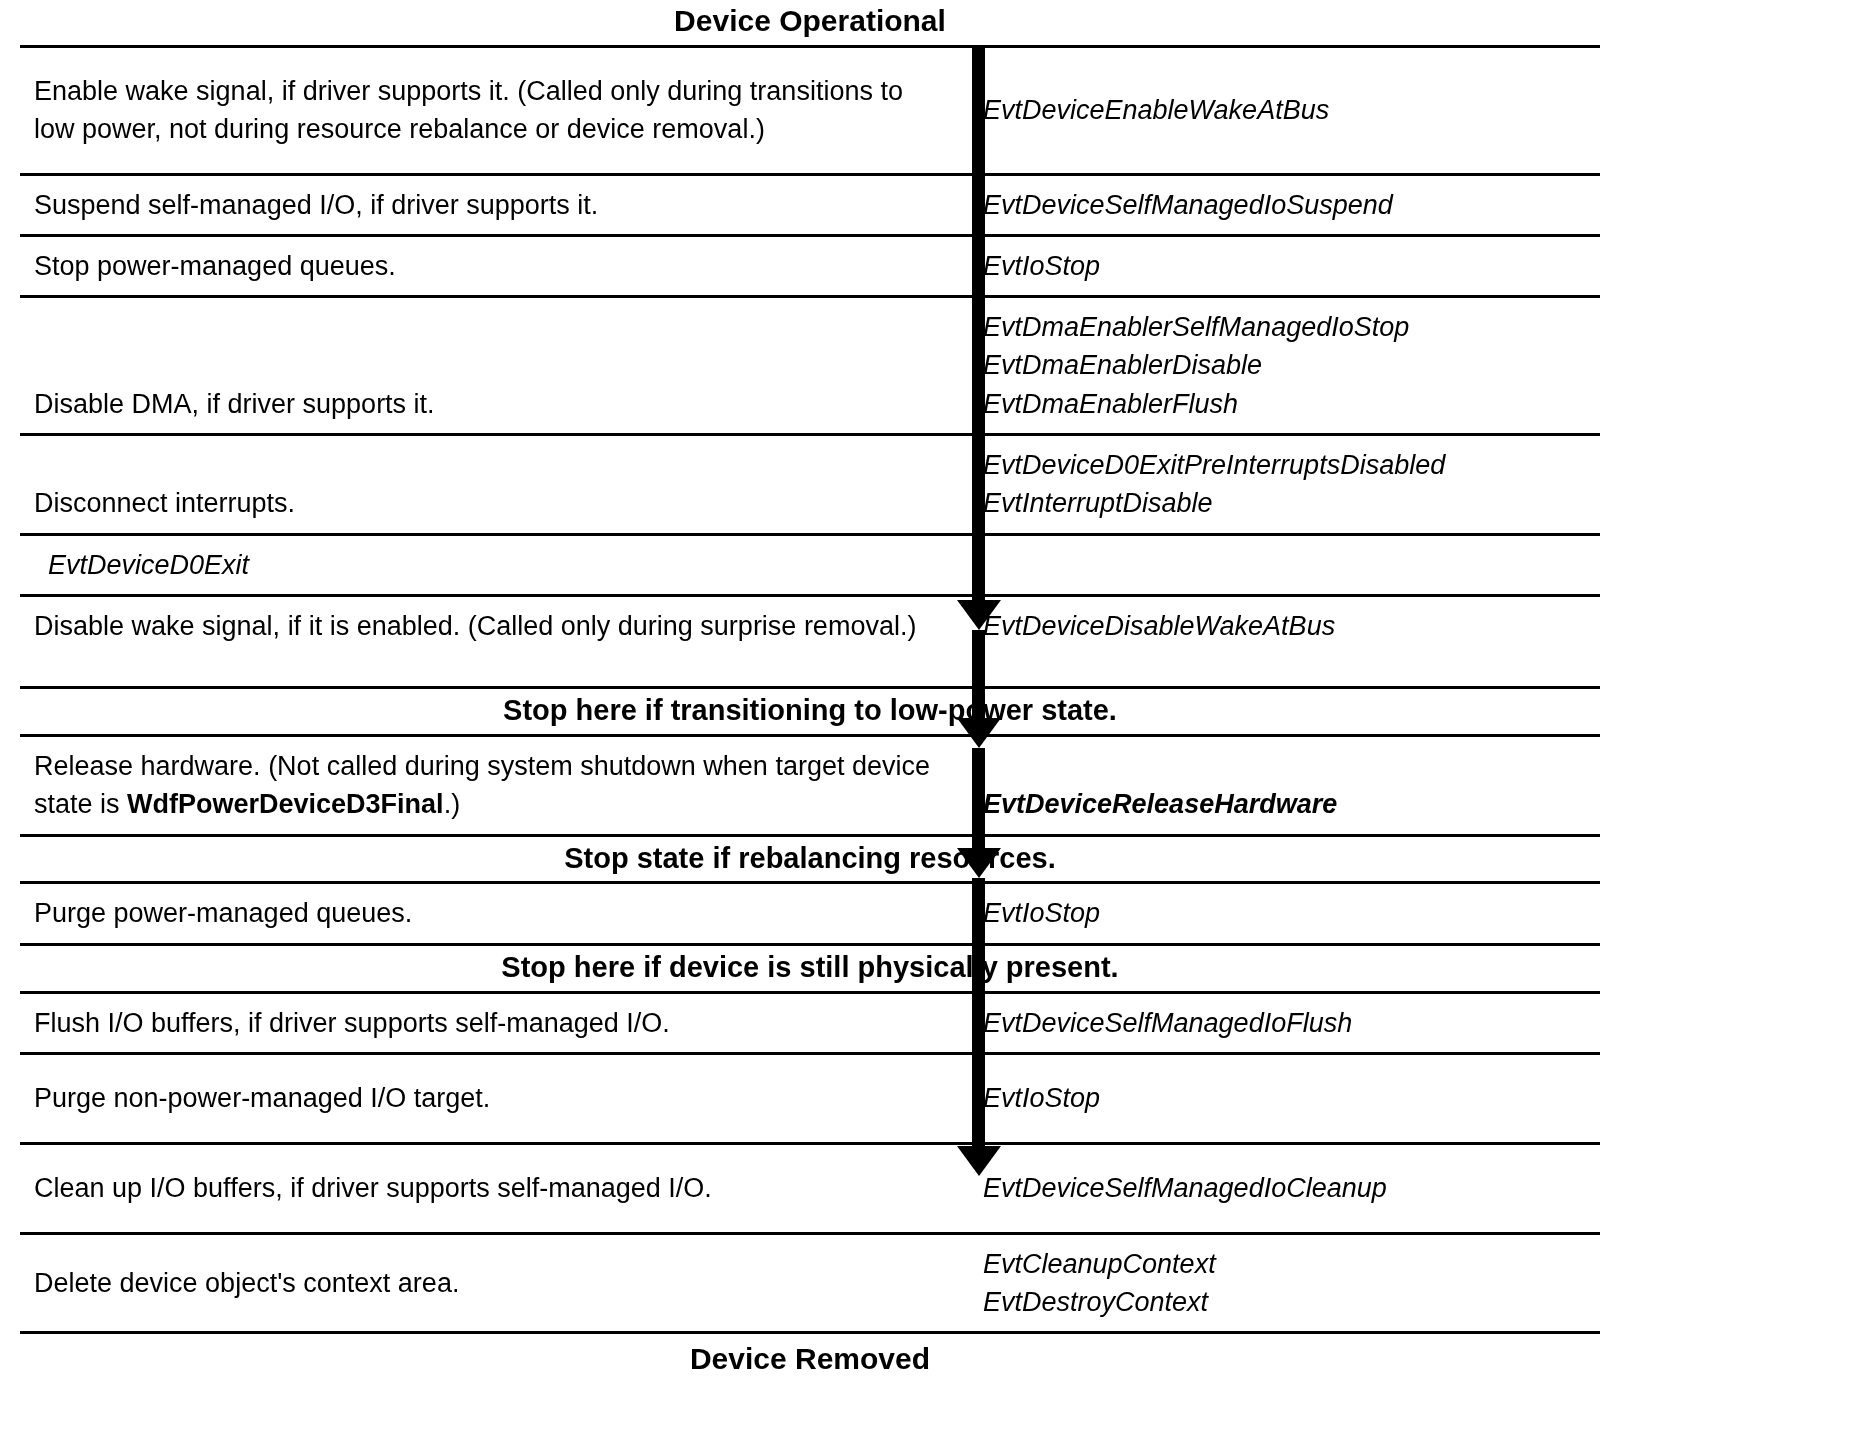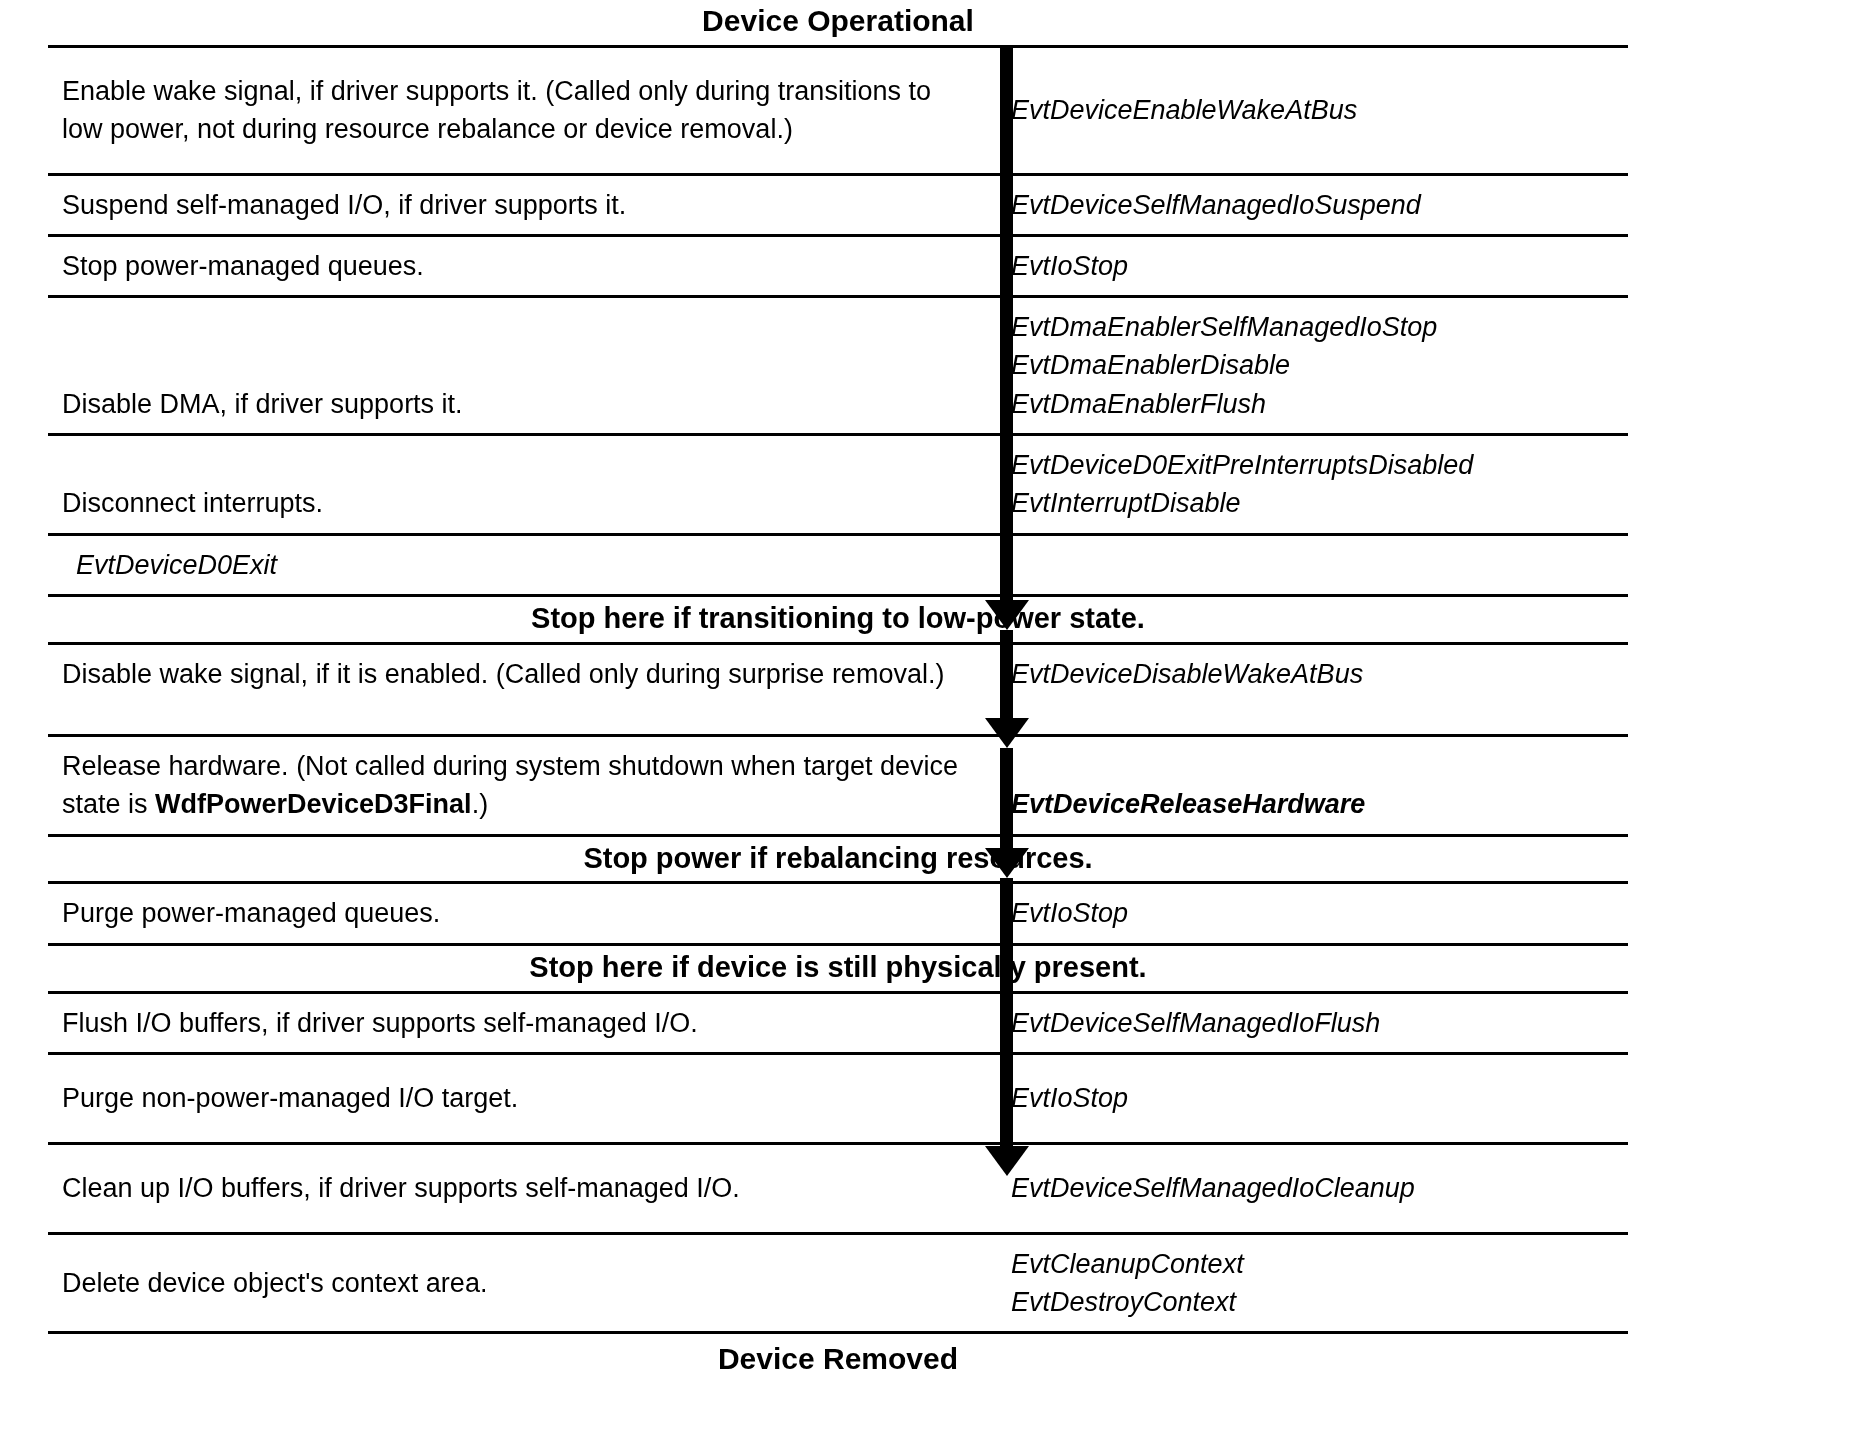--- a/index.html
+++ b/index.html
@@ -13,21 +13,20 @@
     font-family: "Liberation Sans", sans-serif;
     color: #000000;
     overflow: hidden;
   }
 
   .diagram {
     position: relative;
     width: 1620px;
     box-sizing: border-box;
     padding: 0 20px;
-    margin-left: 28px;
   }
 
   .title-bar {
     text-align: center;
     font-size: 30px;
     font-weight: bold;
     line-height: 1.15;
     padding: 4px 0 6px 0;
   }
 
@@ -188,44 +187,44 @@
         <span class="cb">EvtInterruptDisable</span>
       </div>
     </div>
 
     <div class="row">
       <div class="cell-right">
         <span class="cb">EvtDeviceD0Exit</span>
       </div>
     </div>
 
-    <div class="row banner">
-      <div class="banner-text">Stop here if transitioning to low-power state.</div>
-    </div>
-
     <div class="row tall-3">
       <div class="cell-left" style="align-items:flex-start;">Disable wake signal, if it is enabled. (Called only during surprise removal.)</div>
       <div class="cell-right" style="justify-content:flex-start;">
         <span class="cb">EvtDeviceDisableWakeAtBus</span>
       </div>
+    </div>
+
+    <div class="row banner">
+      <div class="banner-text">Stop here if transitioning to low-power state.</div>
     </div>
 
     <div class="row tall-2" style="min-height:96px;">
       <div class="cell-left">
         <span>
           <span>Release hardware. (Not called during system shutdown when target device state is </span><b class="inline-strong">WdfPowerDeviceD3Final</b><span>.)</span>
         </span>
       </div>
       <div class="cell-right" style="justify-content:flex-end; padding-top:12px;font-weight:bold;">
         <span class="cb">EvtDeviceReleaseHardware</span>
       </div>
     </div>
 
     <div class="row banner">
-      <div class="banner-text">Stop power if rebalancing resources.</div>
+      <div class="banner-text">Stop state if rebalancing resources.</div>
     </div>
 
     <div class="row">
       <div class="cell-left">Purge power-managed queues.</div>
       <div class="cell-right">
         <span class="cb">EvtIoStop</span>
       </div>
     </div>
 
     <div class="row banner">

